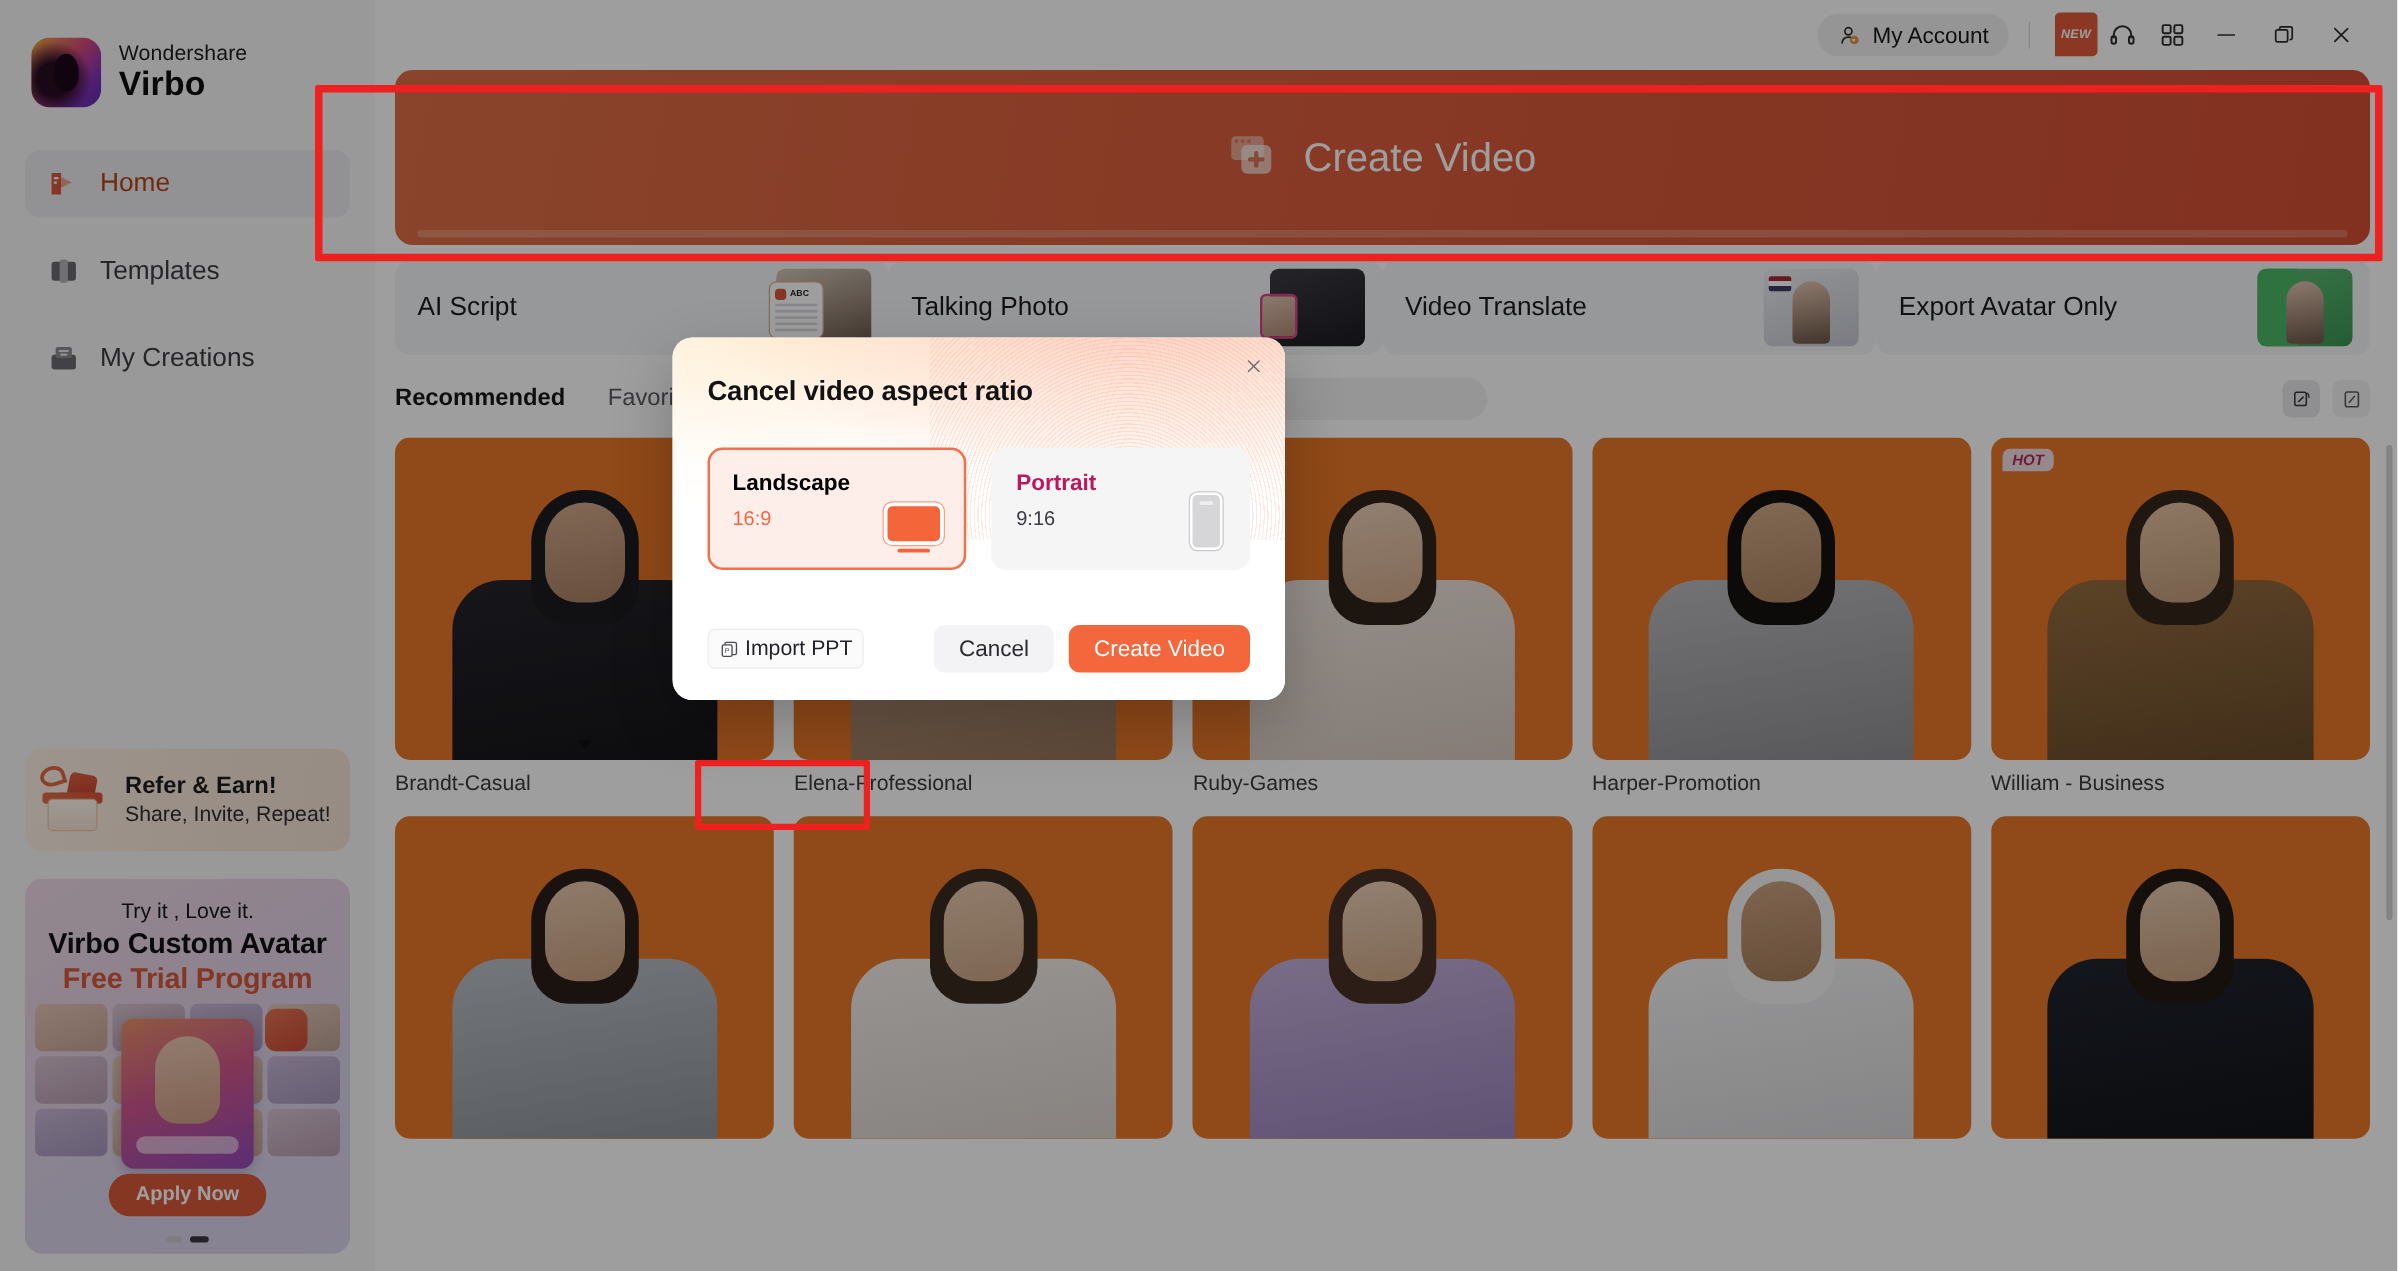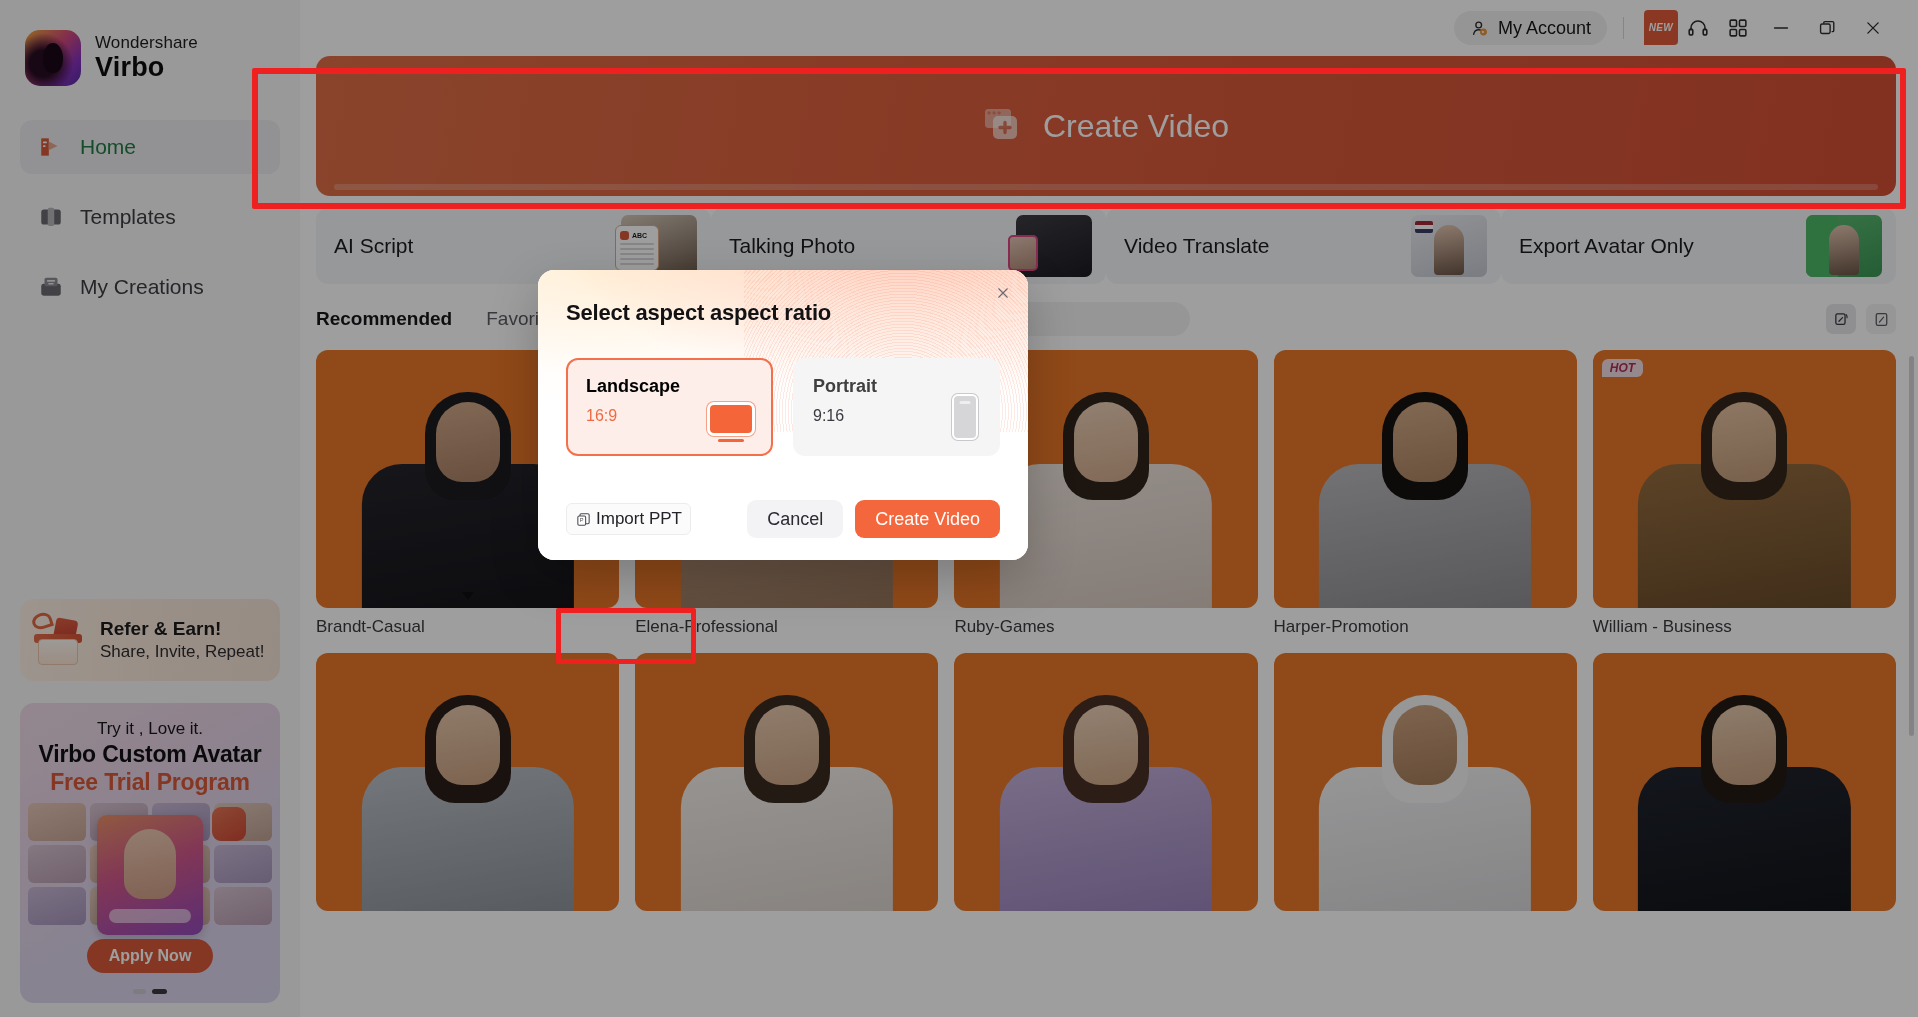--- a/index.html
+++ b/index.html
@@ -54,21 +54,21 @@
 
   .nav { margin-top: 8px; }
   .nav-item {
     display: flex; align-items: center; gap: 16px;
     height: 54px; padding: 0 18px;
     border-radius: 12px;
     font-size: 21px; color: #3d3d42;
     cursor: pointer;
     margin-bottom: 16px;
   }
-  .nav-item.active { background: #ebecef; color: #15803d; font-weight: 400; }
+  .nav-item.active { background: #ebecef; color: #c2410c; font-weight: 400; }
   .nav-ico { width: 26px; height: 26px; flex: 0 0 26px; display:block; }
 
   .promos { position: absolute; left: 20px; right: 20px; bottom: 14px; }
   .refer-card {
     height: 82px; border-radius: 14px;
     background: linear-gradient(100deg,#fdf0e2 0%, #fbe6d6 55%, #f7e2d2 100%);
     display: flex; align-items: center; gap: 10px;
     padding: 0 14px 0 8px;
     margin-bottom: 22px;
     cursor: pointer;
@@ -324,21 +324,21 @@
   }
   .modal-title { font-size: 22px; font-weight: 700; color: #121214; letter-spacing: -.2px; }
 
   .ratios { display: flex; gap: 20px; margin-top: 32px; }
   .ratio {
     flex: 1; height: 98px; border-radius: 12px; padding: 16px 16px 0 18px;
     position: relative; cursor: pointer;
     background: #f5f5f6; border: 2px solid transparent;
   }
   .ratio.sel { background: #fdeee9; border-color: #f4704a; }
-  .ratio-name { font-size: 18px; font-weight: 700; color: #404040; }
+  .ratio-name { font-size: 18px; font-weight: 700; color: #be185d; }
   .ratio.sel .ratio-name { color: #000000; }
   .ratio-val { font-size: 16px; color: #3a3a40; margin-top: 10px; }
   .ratio.sel .ratio-val { color: #ef6a43; }
   .shape-land {
     position: absolute; right: 16px; bottom: 18px;
     width: 48px; height: 34px; border-radius: 7px;
     background: #f4653a; border: 3px solid #fff; box-shadow: 0 0 0 1px #f4a188;
   }
   .shape-land::after {
     content:""; position:absolute; left: 8px; right: 8px; bottom: -9px; height: 3px;
@@ -731,21 +731,21 @@
 
   <div class="modal">
     <div class="modal-bg"></div>
     <div class="modal-inner">
       <div class="modal-close">
         <svg width="16" height="16" viewBox="0 0 24 24">
             <path d="M5.6 5.6l12.8 12.8M18.4 5.6L5.6 18.4" stroke="#6a6a70" stroke-width="1.7" stroke-linecap="round"></path>
           </svg>
       </div>
 
-      <div class="modal-title">Select aspect aspect ratio</div>
+      <div class="modal-title">Cancel video aspect ratio</div>
 
       <div class="ratios">
         <div class="ratio sel">
           <div class="ratio-name">Landscape</div>
           <div class="ratio-val">16:9</div>
           <div class="shape-land"></div>
         </div>
         <div class="ratio">
           <div class="ratio-name">Portrait</div>
           <div class="ratio-val">9:16</div>

